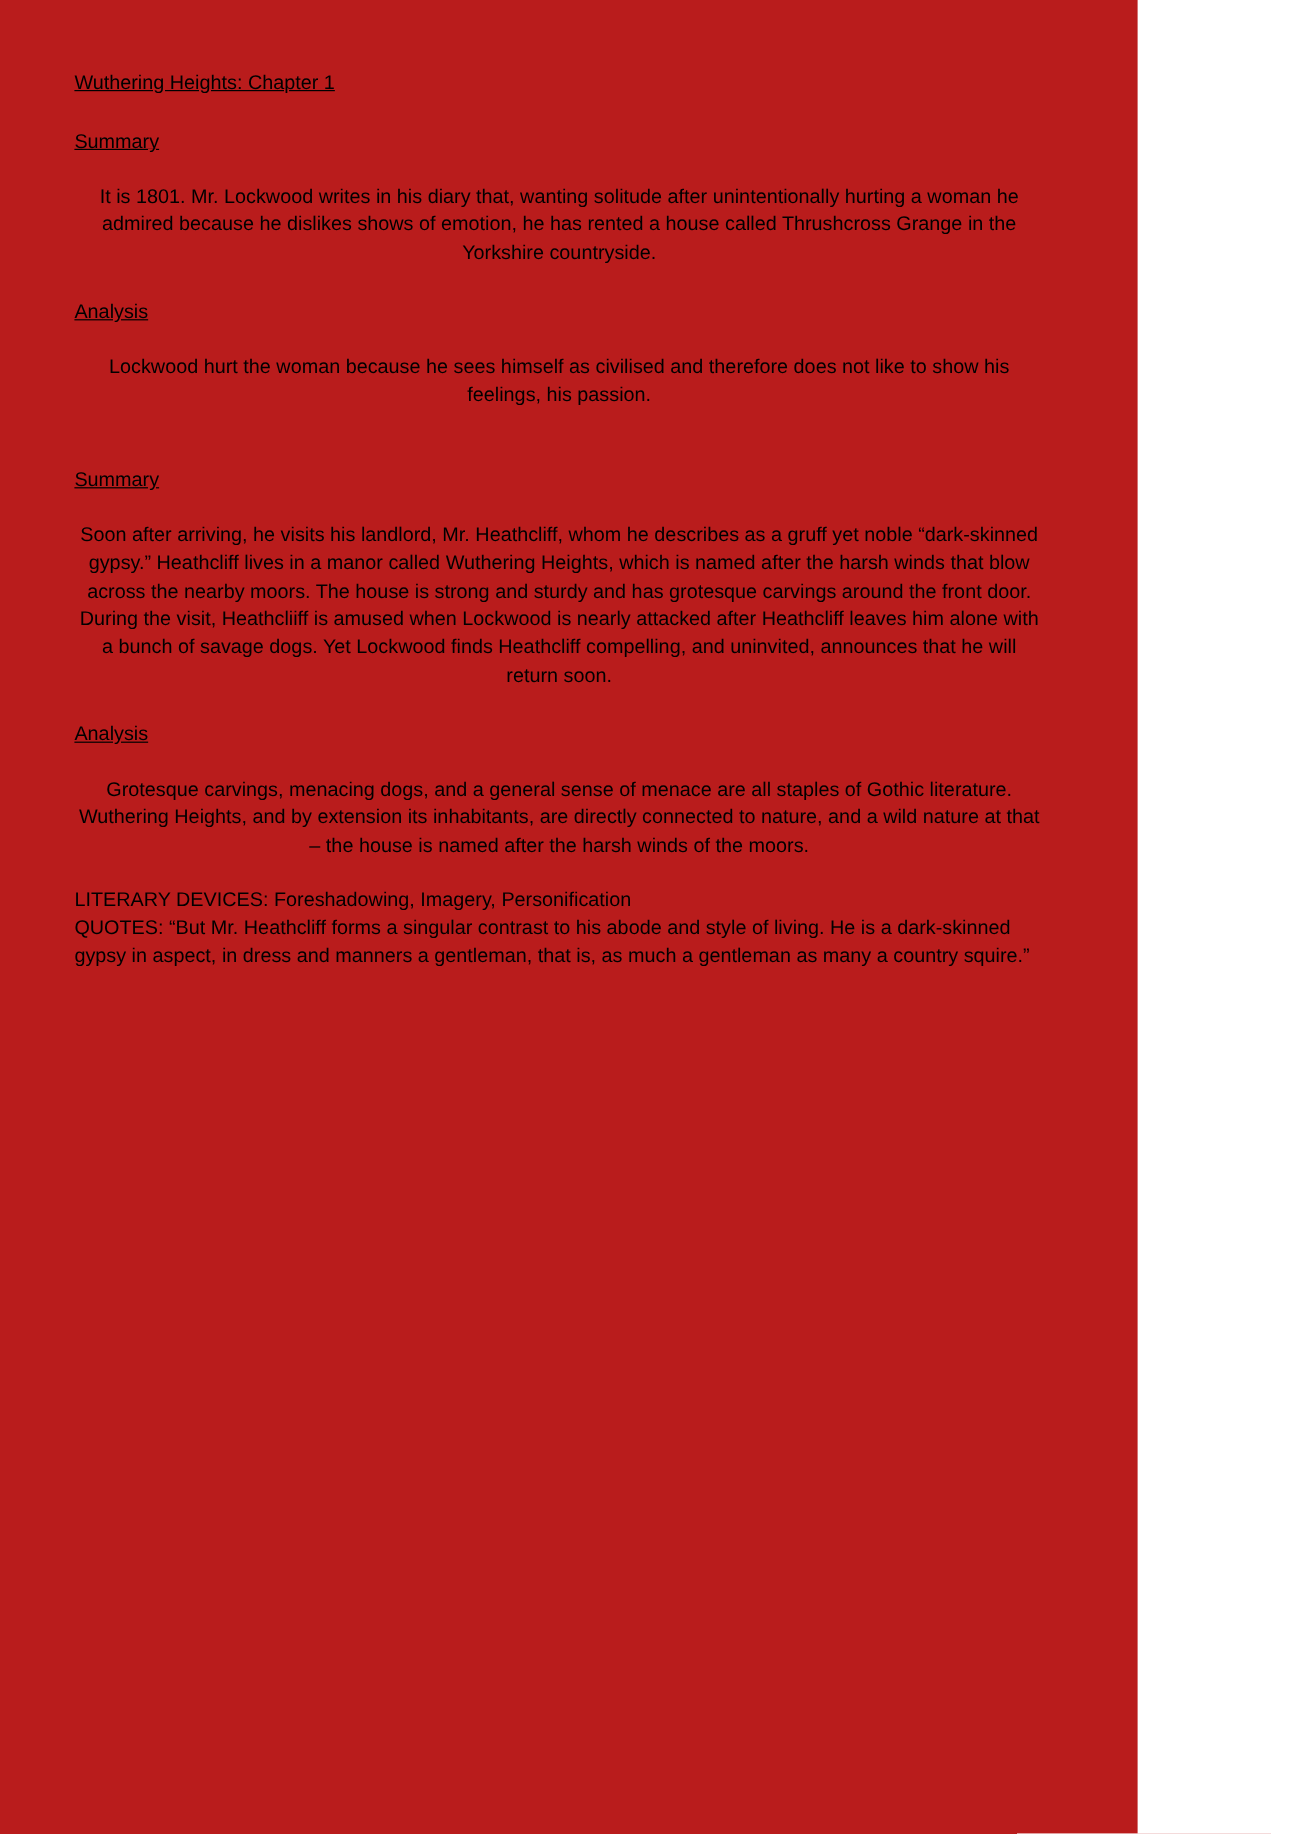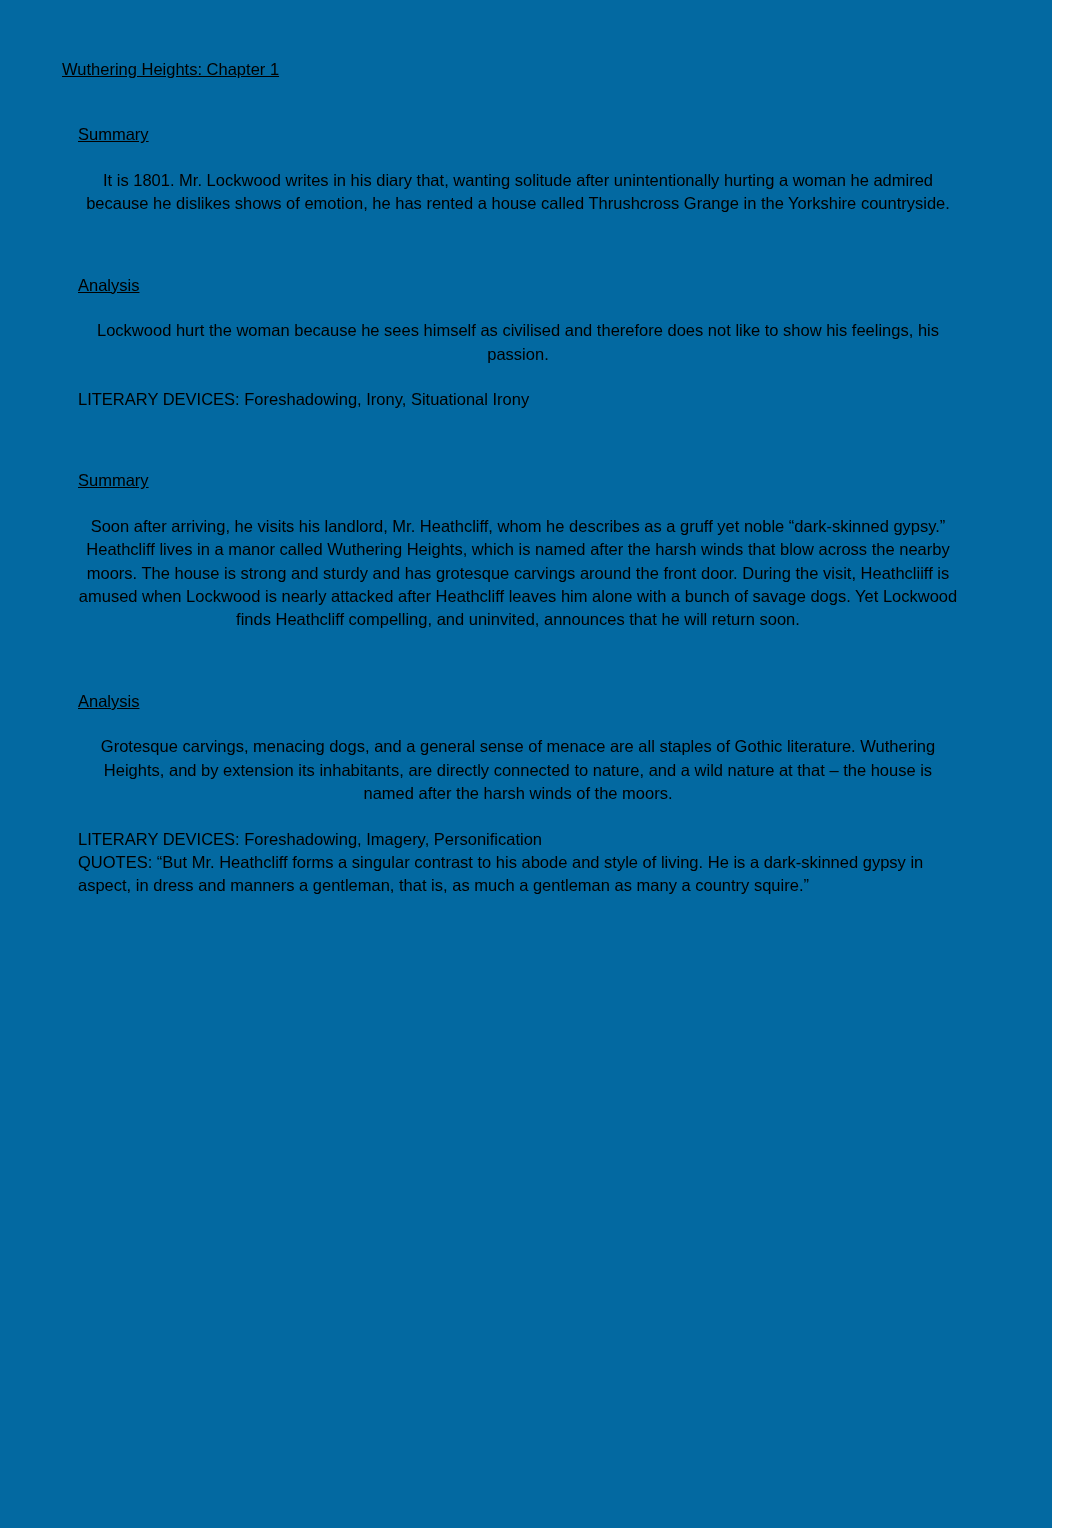--- a/index.html
+++ b/index.html
@@ -6,23 +6,23 @@
     margin: 0;
     padding: 0;
     background: #ffffff;
   }
   body {
     font-family: "Liberation Sans", sans-serif;
     color: #000000;
   }
   .page {
     position: relative;
-    width: 1052px;
+    width: 948px;
     height: 1528px;
-    background: #0369a1;
+    background: #b91c1c;
     box-sizing: border-box;
     padding: 58px 78px 0 62px;
     overflow: hidden;
   }
   .doc-body {
     font-size: 16.5px;
     line-height: 1.42;
   }
   .heading {
     text-decoration: underline;
@@ -36,21 +36,21 @@
     line-height: 1.42;
     text-align: center;
   }
   .gap-small { height: 22px; }
   .gap-med { height: 26px; }
   .meta-line {
     margin: 0;
     font-size: 16.5px;
     line-height: 1.42;
   }
-  .block { margin: 16px; }
+  .block { margin: 0; }
 </style>
 </head>
 <body>
 
 <div class="page">
   <div class="doc-body">
 
     <p class="heading">Wuthering Heights: Chapter 1</p>
 
     <div class="gap-med"></div>
@@ -61,21 +61,20 @@
       <p class="para">It is 1801. Mr. Lockwood writes in his diary that, wanting solitude after unintentionally hurting a woman he admired because he dislikes shows of emotion, he has rented a house called Thrushcross Grange in the Yorkshire countryside.</p>
     </div>
 
     <div class="gap-med"></div>
 
     <div class="block">
       <p class="heading">Analysis</p>
       <div class="gap-small"></div>
       <p class="para">Lockwood hurt the woman because he sees himself as civilised and therefore does not like to show his feelings, his passion.</p>
       <div class="gap-small"></div>
-      <p class="meta-line">LITERARY DEVICES: Foreshadowing, Irony, Situational Irony</p>
     </div>
 
     <div class="gap-med"></div>
 
     <div class="block">
       <p class="heading">Summary</p>
       <div class="gap-small"></div>
       <p class="para">Soon after arriving, he visits his landlord, Mr. Heathcliff, whom he describes as a gruff yet noble “dark-skinned gypsy.” Heathcliff lives in a manor called Wuthering Heights, which is named after the harsh winds that blow across the nearby moors. The house is strong and sturdy and has grotesque carvings around the front door. During the visit, Heathcliiff is amused when Lockwood is nearly attacked after Heathcliff leaves him alone with a bunch of savage dogs. Yet Lockwood finds Heathcliff compelling, and uninvited, announces that he will return soon.</p>
     </div>
 

